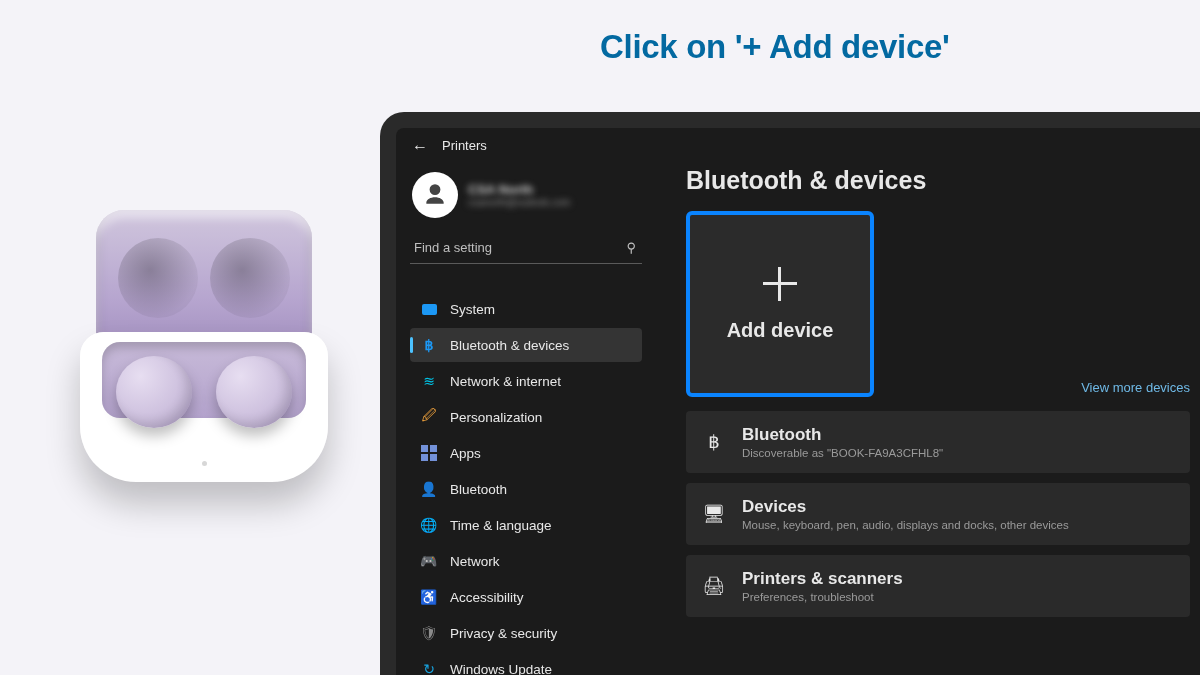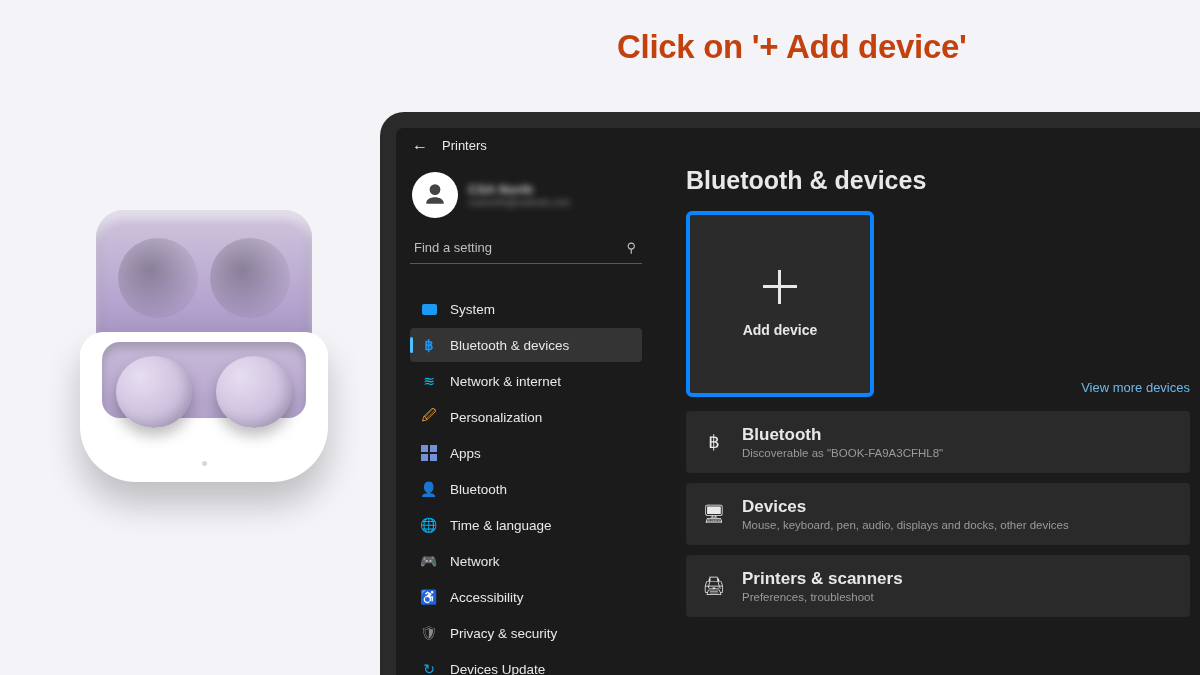--- a/index.html
+++ b/index.html
@@ -7,24 +7,24 @@
     width: 1200px;
     height: 675px;
     background: #f4f3f8;
     font-family: "Segoe UI", Arial, sans-serif;
     overflow: hidden;
     position: relative;
   }
   .caption {
     position: absolute;
     top: 28px;
-    left: 617px;
+    left: 600px;
     font-size: 33px;
     font-weight: 600;
-    color: #c2410c;
+    color: #0369a1;
     letter-spacing: -0.3px;
   }
   
   .product {
     position: absolute;
     left: 80px;
     top: 210px;
     width: 248px;
     height: 280px;
   }
@@ -180,21 +180,21 @@
     display:flex; flex-direction:column;
     align-items:center; justify-content:center;
     gap:18px; cursor:pointer;
   }
   .add-tile .plus { width:34px; height:34px; position:relative; }
   .add-tile .plus::before, .add-tile .plus::after {
     content:""; position:absolute; background:#e8e8e8;
   }
   .add-tile .plus::before { left:15px; top:0; width:3px; height:34px; }
   .add-tile .plus::after  { top:15px; left:0; height:3px; width:34px; }
-  .add-tile .lbl { font-size:14px; font-weight:600;text-align:center; }
+  .add-tile .lbl { font-size:20px; font-weight:600;text-align:center; }
 
   .more-link {
     margin-left:auto; margin-top:auto; margin-bottom:2px;
     color:#6fb9e6; font-size:13px; cursor:pointer;
   }
 
   .setting-row {
     background:#2a2a2a;
     border-radius:4px;
     padding:14px 16px;
@@ -293,21 +293,21 @@
           <li class="nav-item">
             <span class="ico ico-acc">♿</span>
             <span>Accessibility</span>
           </li>
           <li class="nav-item">
             <span class="ico ico-shield">🛡</span>
             <span>Privacy &amp; security</span>
           </li>
           <li class="nav-item">
             <span class="ico ico-upd">↻</span>
-            <span>Devices Update</span>
+            <span>Windows Update</span>
           </li>
         </ul>
       </aside>
 
       <section class="main">
         <h1>Bluetooth &amp; devices</h1>
 
         <div class="hero-row">
           <div class="add-tile">
             <span class="plus"></span>

